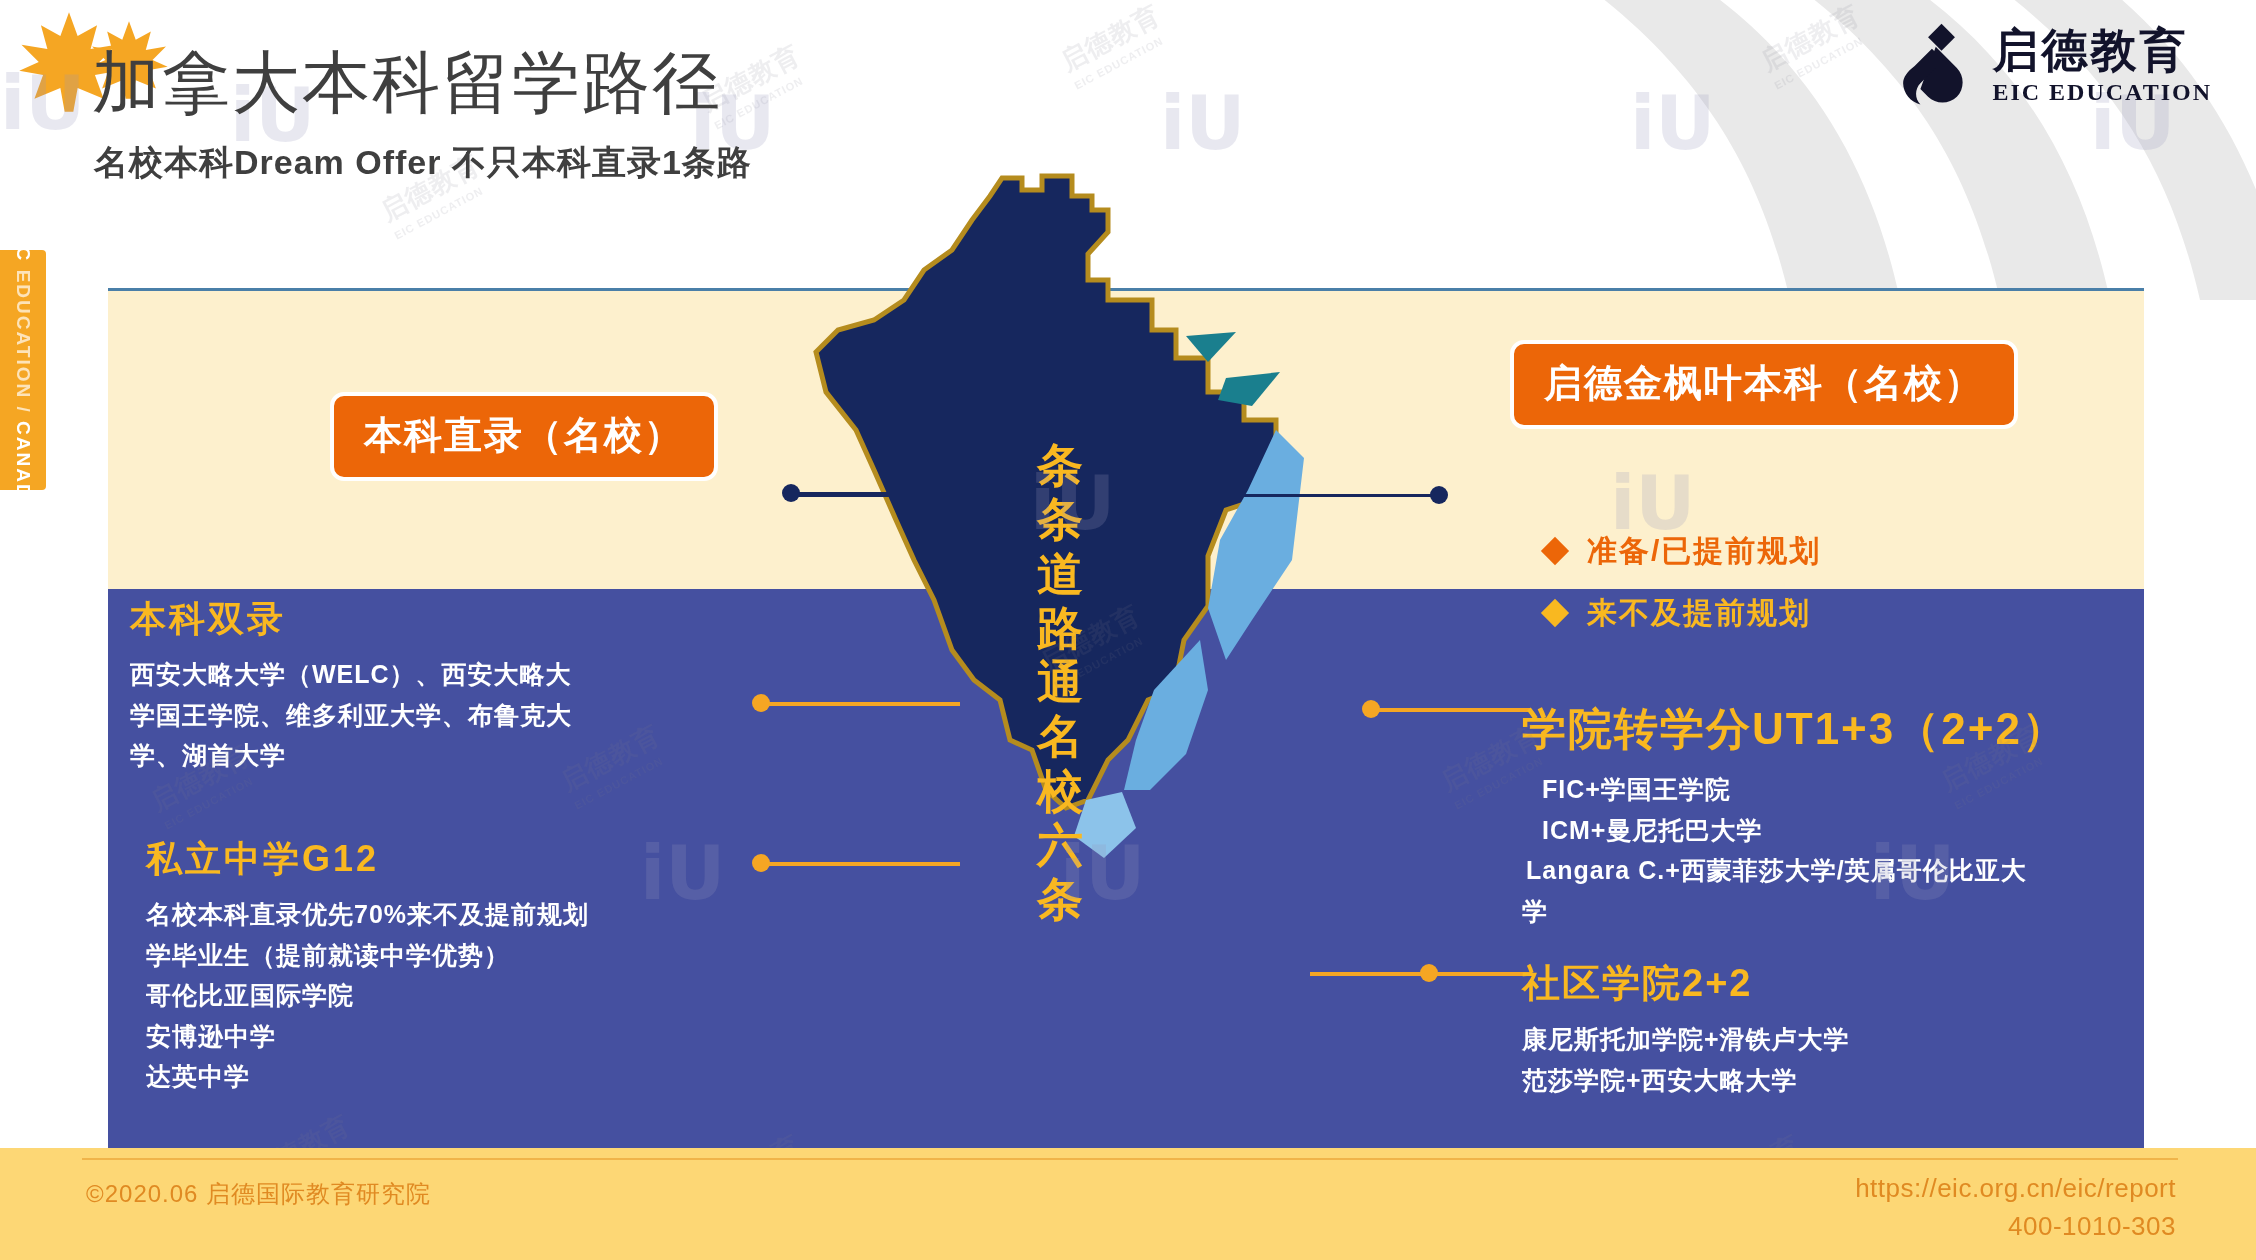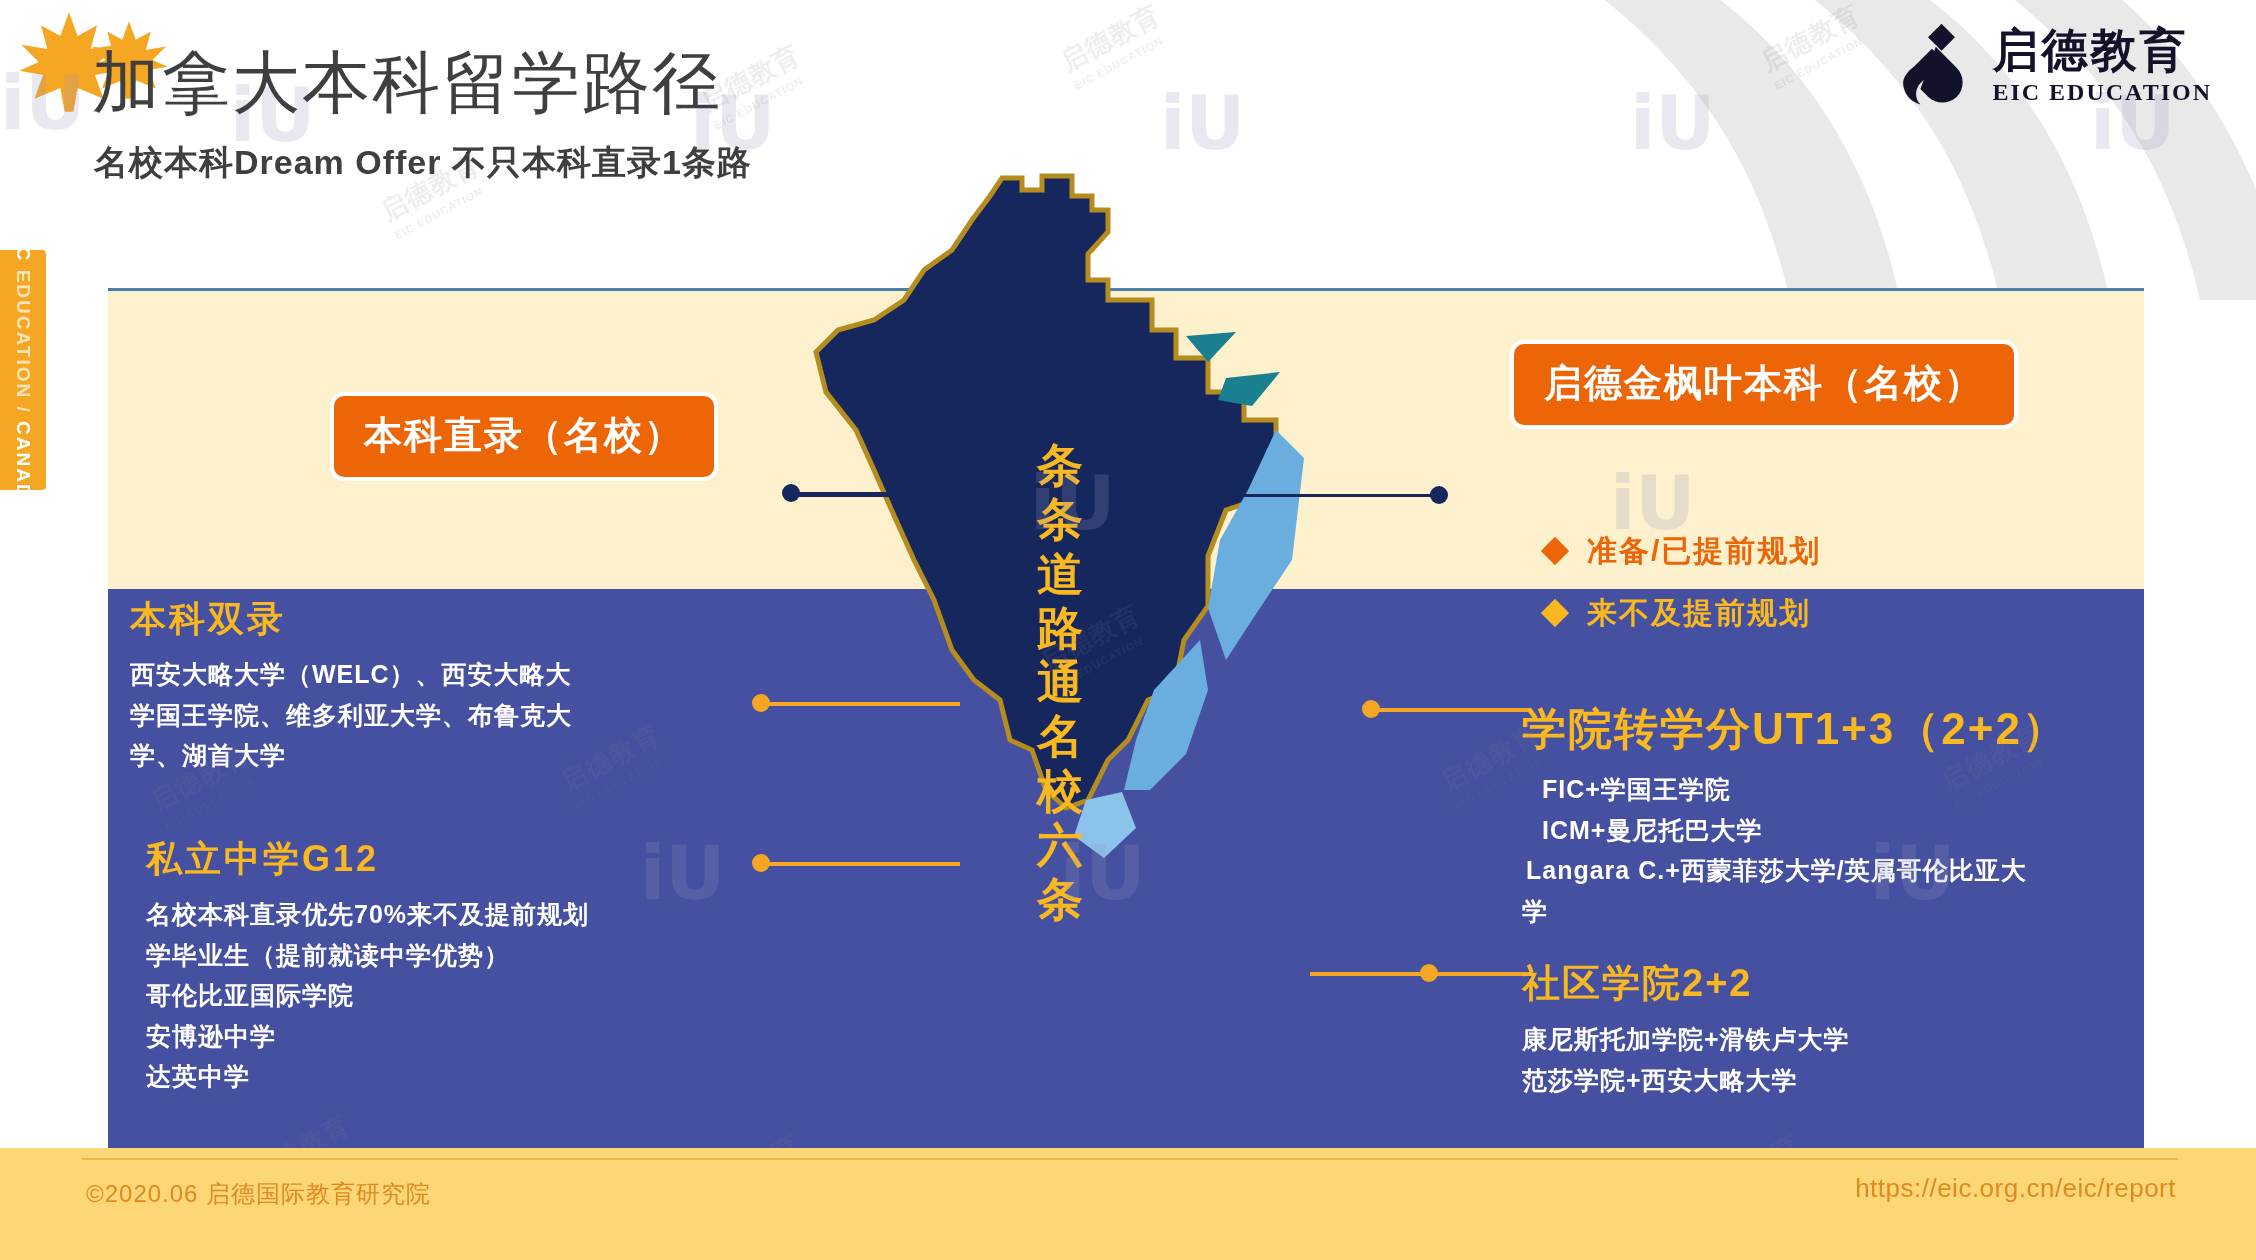--- a/index.html
+++ b/index.html
@@ -281,16 +281,17 @@
   <div class="wm-iu" style="left:1870px;top:830px;">iU</div>
   <div class="wm-iu" style="left:1090px;top:1160px;">iU</div>
   <div class="wm-iu" style="left:1680px;top:1160px;">iU</div>
   <div class="wm-iu" style="left:160px;top:1160px;">iU</div>
 
   <div id="footer">
     <div class="rule"></div>
     <div id="copy">©2020.06 启德国际教育研究院</div>
     <div id="url">
       <div>https://eic.org.cn/eic/report</div>
+      <div>400-1010-303</div>
     </div>
   </div>
 
 </div>
 
 </body></html>

